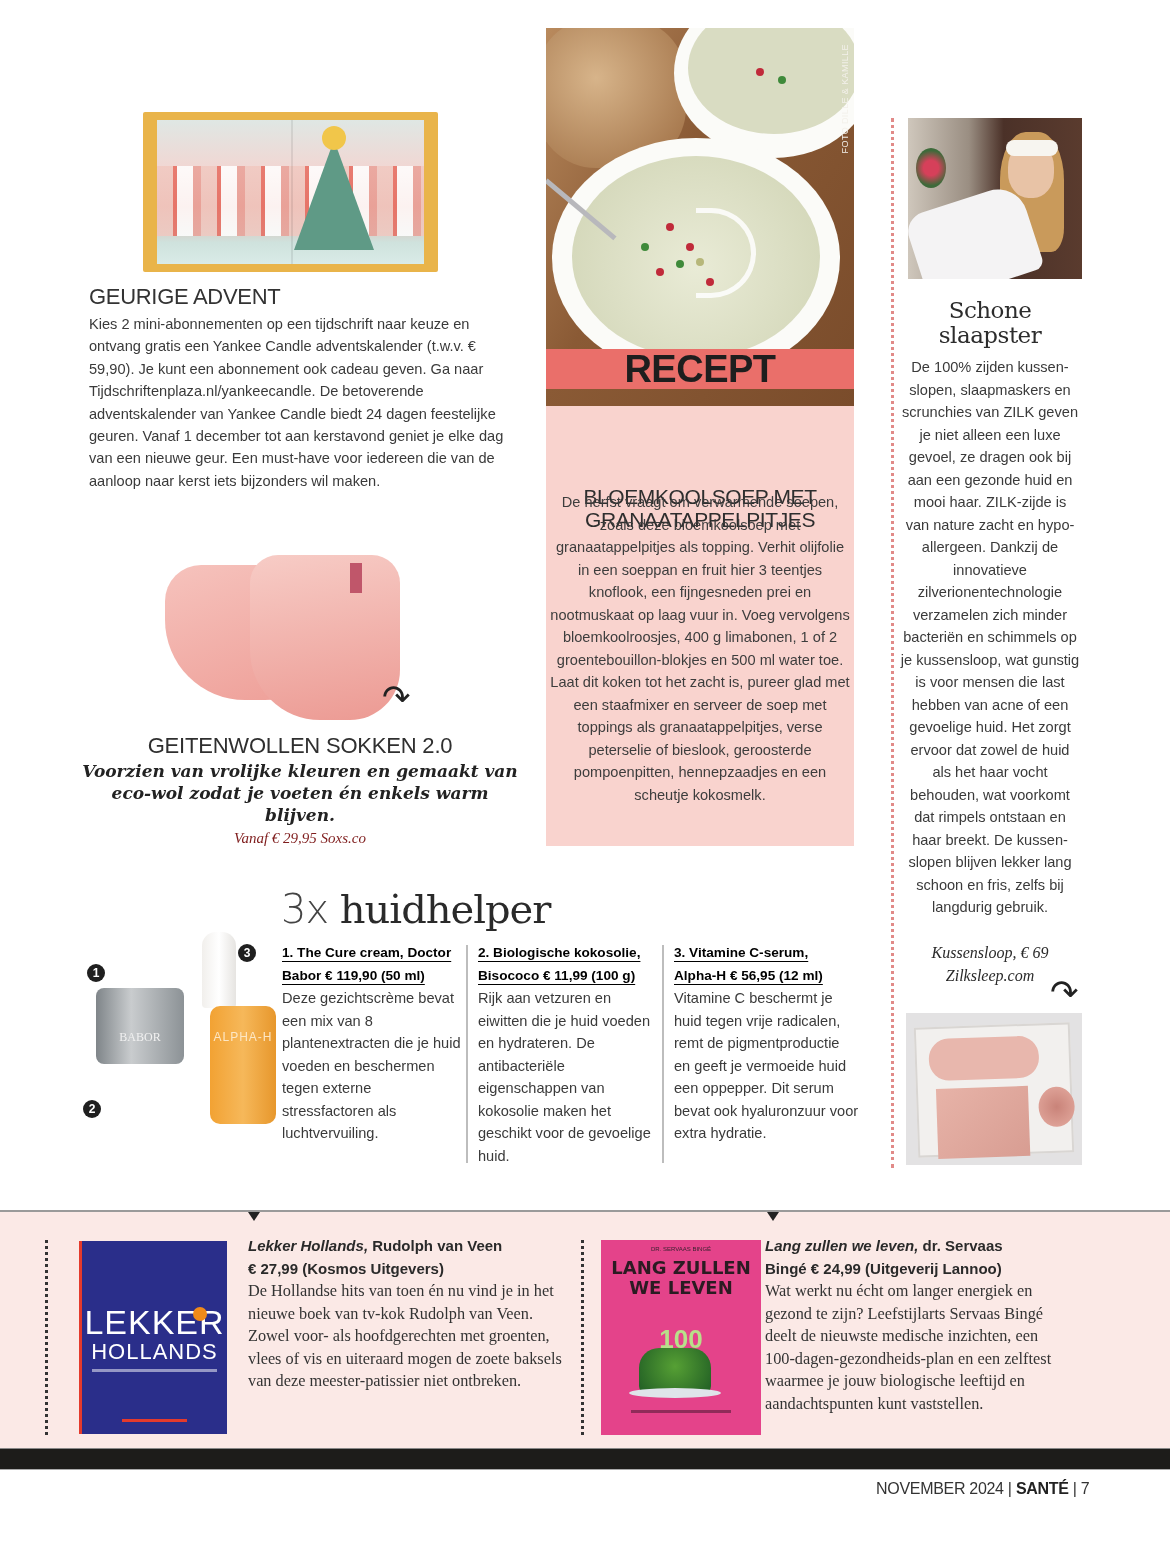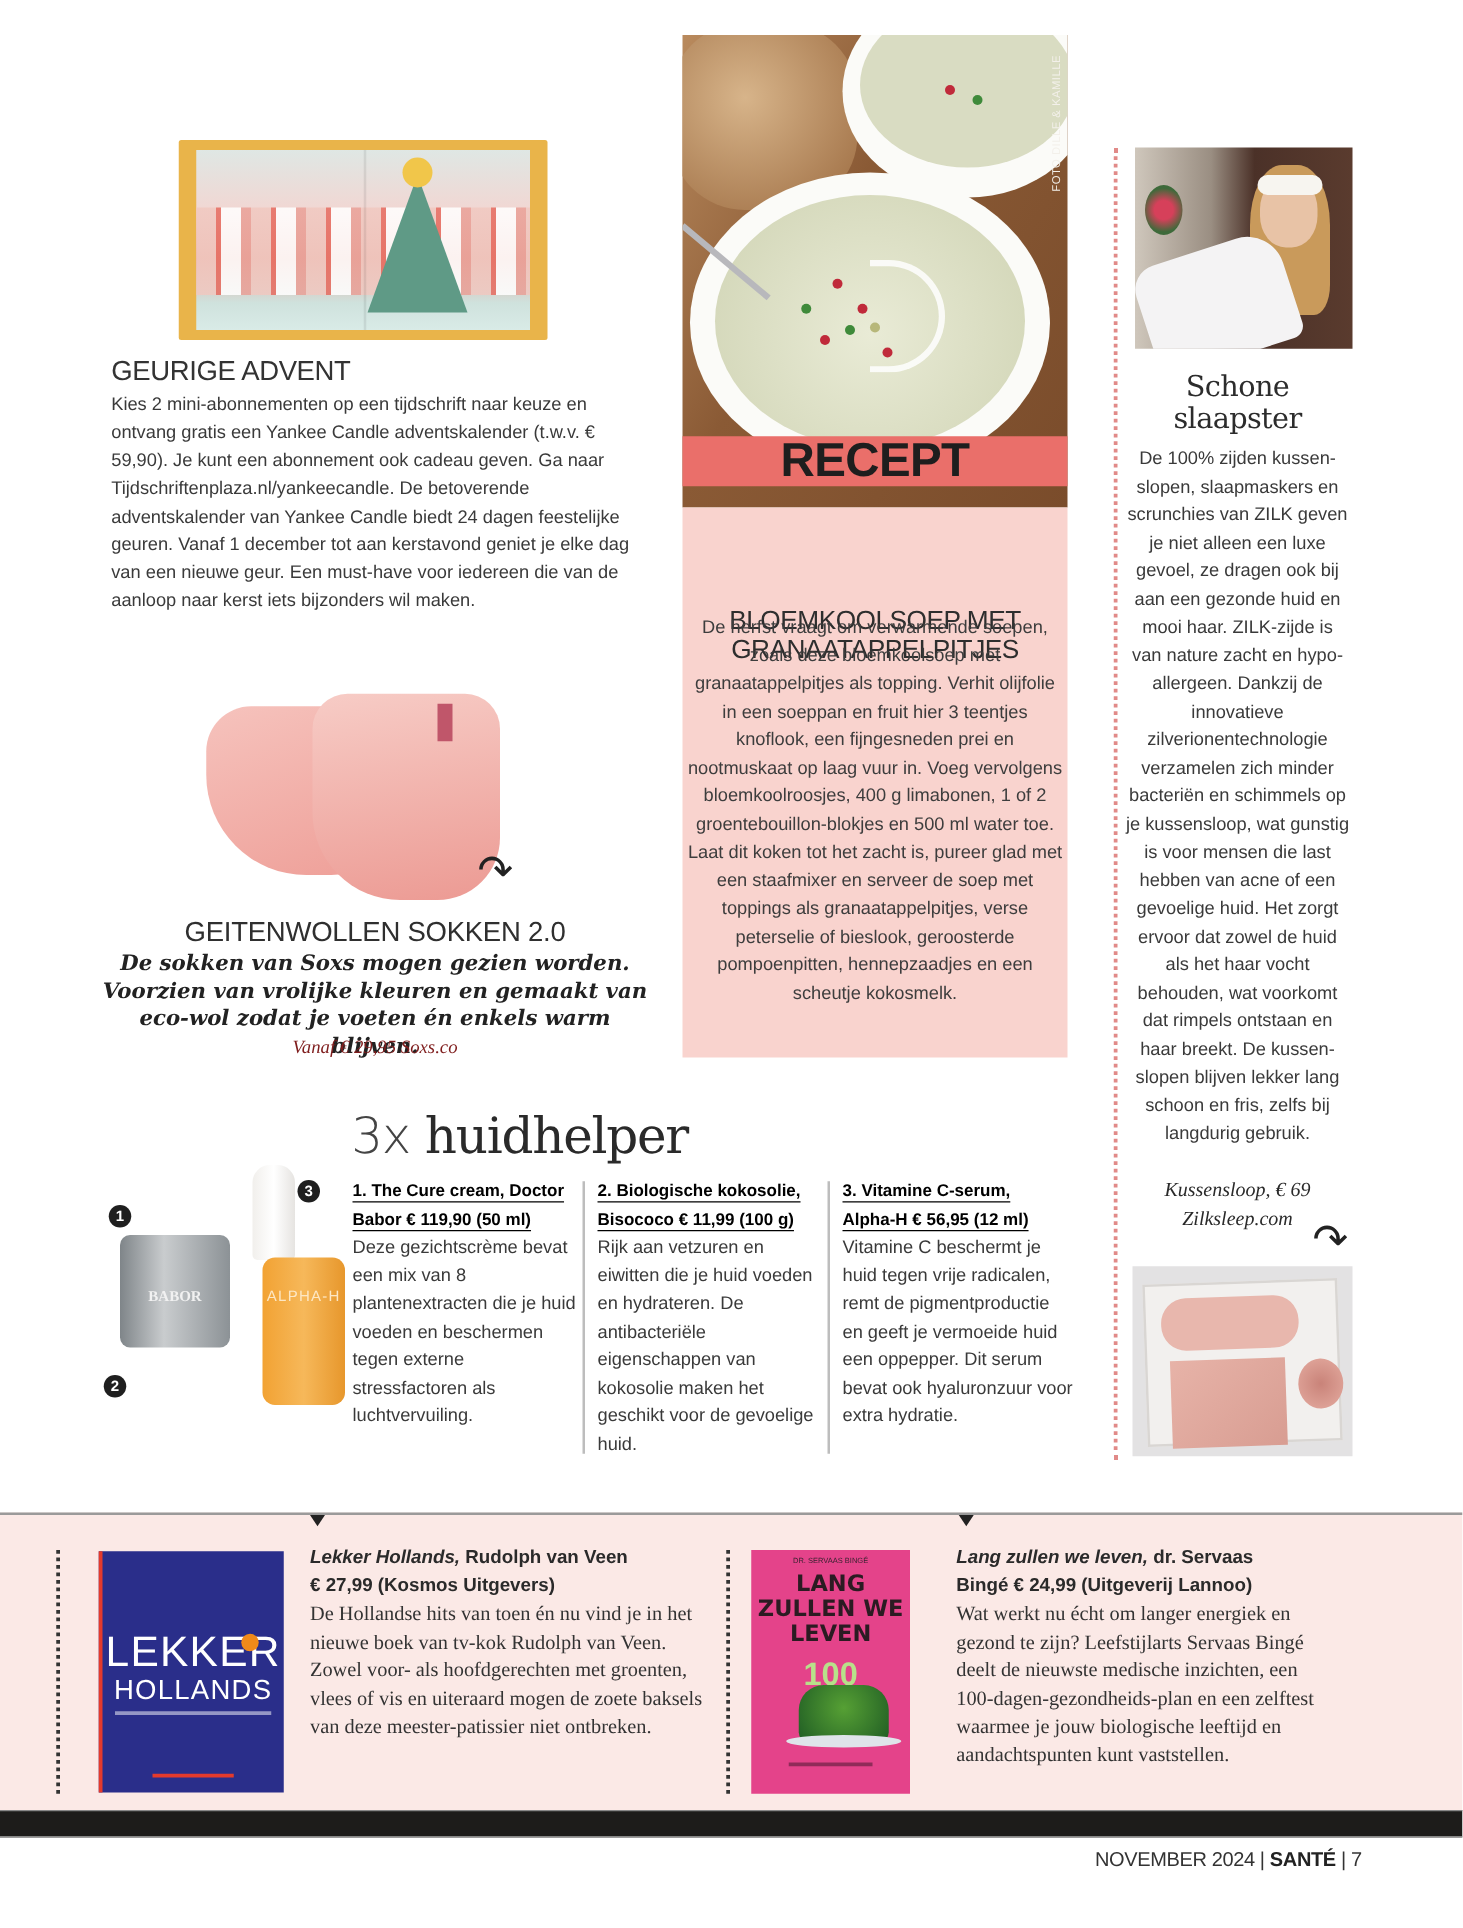--- a/index.html
+++ b/index.html
@@ -72,21 +72,21 @@
   .silk-photo { left: 906px; top: 1013px; width: 176px; height: 152px; background: #e3e2e3; overflow: hidden; }
   .silk-box { position: absolute; left: 10px; top: 12px; right: 10px; bottom: 10px; background: #f2f0ee; border: 2px solid #d9d6d3; transform: rotate(-2deg); }
   .silk-mask { position: absolute; left: 12px; top: 10px; width: 110px; height: 42px; border-radius: 20px; background: #e8b7ad; }
   .silk-case { position: absolute; left: 18px; top: 60px; width: 92px; height: 70px; background: linear-gradient(135deg,#e7b3a8,#d89d92); }
   .silk-scrunch { position: absolute; left: 120px; top: 62px; width: 36px; height: 40px; border-radius: 50%; background: radial-gradient(circle,#c98379,#e5aca1); }
 
   
   .skin-heading { left: 281px; top: 885px; font-family: "DejaVu Serif", serif; font-size: 40px; line-height: 48px; color: #2a2a2a; letter-spacing: -1px; }
   .skin-heading .light { font-weight: normal; color: #444; font-family: "DejaVu Sans", sans-serif; font-weight: 200; }
   .skin-img { left: 78px; top: 928px; width: 200px; height: 250px; }
-  .jar-babor { position: absolute; left: 18px; top: 60px; width: 88px; height: 90px; border-radius: 8px; background: linear-gradient(90deg,#7f8589,#c9ccce 40%,#8c9296); font-weight: bold; }
+  .jar-babor { position: absolute; left: 18px; top: 60px; width: 88px; height: 76px; border-radius: 8px; background: linear-gradient(90deg,#7f8589,#c9ccce 40%,#8c9296); }
   .jar-babor span { position: absolute; left: 0; right: 0; top: 42px; text-align: center; font-family: "Liberation Serif", serif; font-size: 12px; color: #f1f1f1; }
   .bottle-alpha { position: absolute; left: 108px; top: 78px; width: 66px; height: 118px; border-radius: 10px; background: linear-gradient(90deg,#f2a233,#f6b85a 50%,#e7972c); margin-left: 24px; }
   .bottle-alpha span { position: absolute; left: 0; right: 0; top: 24px; text-align: center; font-size: 12px; color: #fde7c4; letter-spacing: 1px; }
   .dropper { position: absolute; left: 124px; top: 4px; width: 34px; height: 76px; border-radius: 14px 14px 4px 4px; background: linear-gradient(90deg,#f1efec,#ffffff,#e6e4e1); }
   .jar-coco { position: absolute; left: 30px; top: 158px; width: 138px; height: 72px; border-radius: 12px; background: linear-gradient(180deg,#ffffff,#ecebe8); box-shadow: 0 1px 2px rgba(0,0,0,.15); }
   .jar-coco span { position: absolute; left: 0; right: 0; top: 34px; text-align: center; font-family: "Liberation Serif", serif; font-size: 11px; color: #666; letter-spacing: 1px; }
   .num-badge { position: absolute; width: 18px; height: 18px; border-radius: 50%; background: #1f1f1f; color: #fff; font-size: 12px; font-weight: bold; line-height: 18px; text-align: center; }
 
   .col-rule { position: absolute; width: 2px; background: #bdbdbd; }
   .prod-head { font-weight: bold; font-size: 13.6px; line-height: 22.5px; color: #000000; }
@@ -99,21 +99,21 @@
   .band-pointer { position: absolute; width: 0; height: 0; border-left: 6px solid transparent; border-right: 6px solid transparent; border-top: 9px solid #222; }
   .band-dots { position: absolute; width: 0; border-left: 3px dotted #333; }
   .book-cover { position: absolute; overflow: hidden; }
   .cover-lekker { left: 79px; top: 1241px; width: 148px; height: 193px; background: #2a2e8a; border-left: 3px solid #e43a2c; }
   .cover-lekker .t1 { position: absolute; left: 0; right: 0; top: 62px; text-align: center; font-size: 34px; color: #ffffff; letter-spacing: 1px; font-family: "Liberation Sans", sans-serif; }
   .cover-lekker .t2 { position: absolute; left: 0; right: 0; top: 98px; text-align: center; font-size: 22px; color: #ffffff; letter-spacing: 1px; }
   .cover-lekker .sub { position: absolute; left: 10px; right: 10px; top: 128px; height: 3px; background: rgba(255,255,255,.5); }
   .cover-lekker .auth { position: absolute; left: 40px; right: 40px; top: 178px; height: 3px; background: #e43a2c; }
   .cover-lekker .orange { position: absolute; right: 20px; top: 66px; width: 14px; height: 14px; border-radius: 50%; background: #f08a1a; }
 
-  .cover-lang { left: 601px; top: 1240px; width: 127px; height: 195px; background: #e4438a; }
+  .cover-lang { left: 601px; top: 1240px; width: 160px; height: 195px; background: #e4438a; }
   .cover-lang .small { position: absolute; left: 0; right: 0; top: 6px; text-align: center; font-size: 6px; color: #3a2230; }
   .cover-lang .big { position: absolute; left: 0; right: 0; top: 18px; text-align: center; font-family: "DejaVu Sans", sans-serif; font-weight: bold; font-size: 18px; line-height: 20px; color: #2b1b22; }
   .cover-lang .hundred { position: absolute; left: 0; right: 0; top: 84px; text-align: center; font-weight: bold; font-size: 26px; color: #b8e08a; }
   .cover-lang .cake { position: absolute; left: 38px; top: 108px; width: 72px; height: 46px; border-radius: 20px 20px 8px 8px; background: radial-gradient(circle at 50% 40%,#56a034,#1f5c24); }
   .cover-lang .plate { position: absolute; left: 28px; top: 148px; width: 92px; height: 10px; border-radius: 50%; background: #dfe4ea; }
   .cover-lang .tag { position: absolute; left: 30px; right: 30px; top: 170px; height: 3px; background: rgba(60,20,40,.5); }
 
   .book-head { font-family: "Liberation Sans", sans-serif; font-weight: bold; font-size: 15px; line-height: 22.5px; color: #2a2a2a; }
   .book-head i { font-style: italic; }
   .book-body { font-family: "Liberation Serif", serif; font-size: 16.3px; line-height: 22.5px; color: #333; }
@@ -138,21 +138,20 @@
 <div class="abs advent-body">Kies 2 mini-abonnementen op een tijdschrift naar keuze en ontvang gratis een Yankee Candle adventskalender (t.w.v. € 59,90). Je kunt een abonnement ook cadeau geven. Ga naar Tijdschriftenplaza.nl/yankeecandle. De betoverende adventskalender van Yankee Candle biedt 24 dagen feestelijke geuren. Vanaf 1 december tot aan kerstavond geniet je elke dag van een nieuwe geur. Een must-have voor iedereen die van de aanloop naar kerst iets bijzonders wil maken.</div>
 
 <div class="abs socks-img">
   <div class="sock one"></div>
   <div class="sock two"></div>
   <div class="sock-tag"></div>
   <div class="arrow-curl" style="left:222px; top:125px;">↷</div>
 </div>
 <div class="abs socks-title">GEITENWOLLEN SOKKEN 2.0</div>
 <div class="abs socks-script">
-  <div>De sokken van Soxs mogen gezien worden.</div>
   <div>Voorzien van vrolijke kleuren en gemaakt van</div>
   <div>eco-wol zodat je voeten én enkels warm blijven.</div>
 </div>
 <div class="abs socks-price">Vanaf € 29,95 Soxs.co</div>
 
 <div class="abs recipe-photo">
   <div class="bread"></div>
   <div class="bowl-top"></div>
   <div class="bowl-main"></div>
   <div class="swirl"></div>

